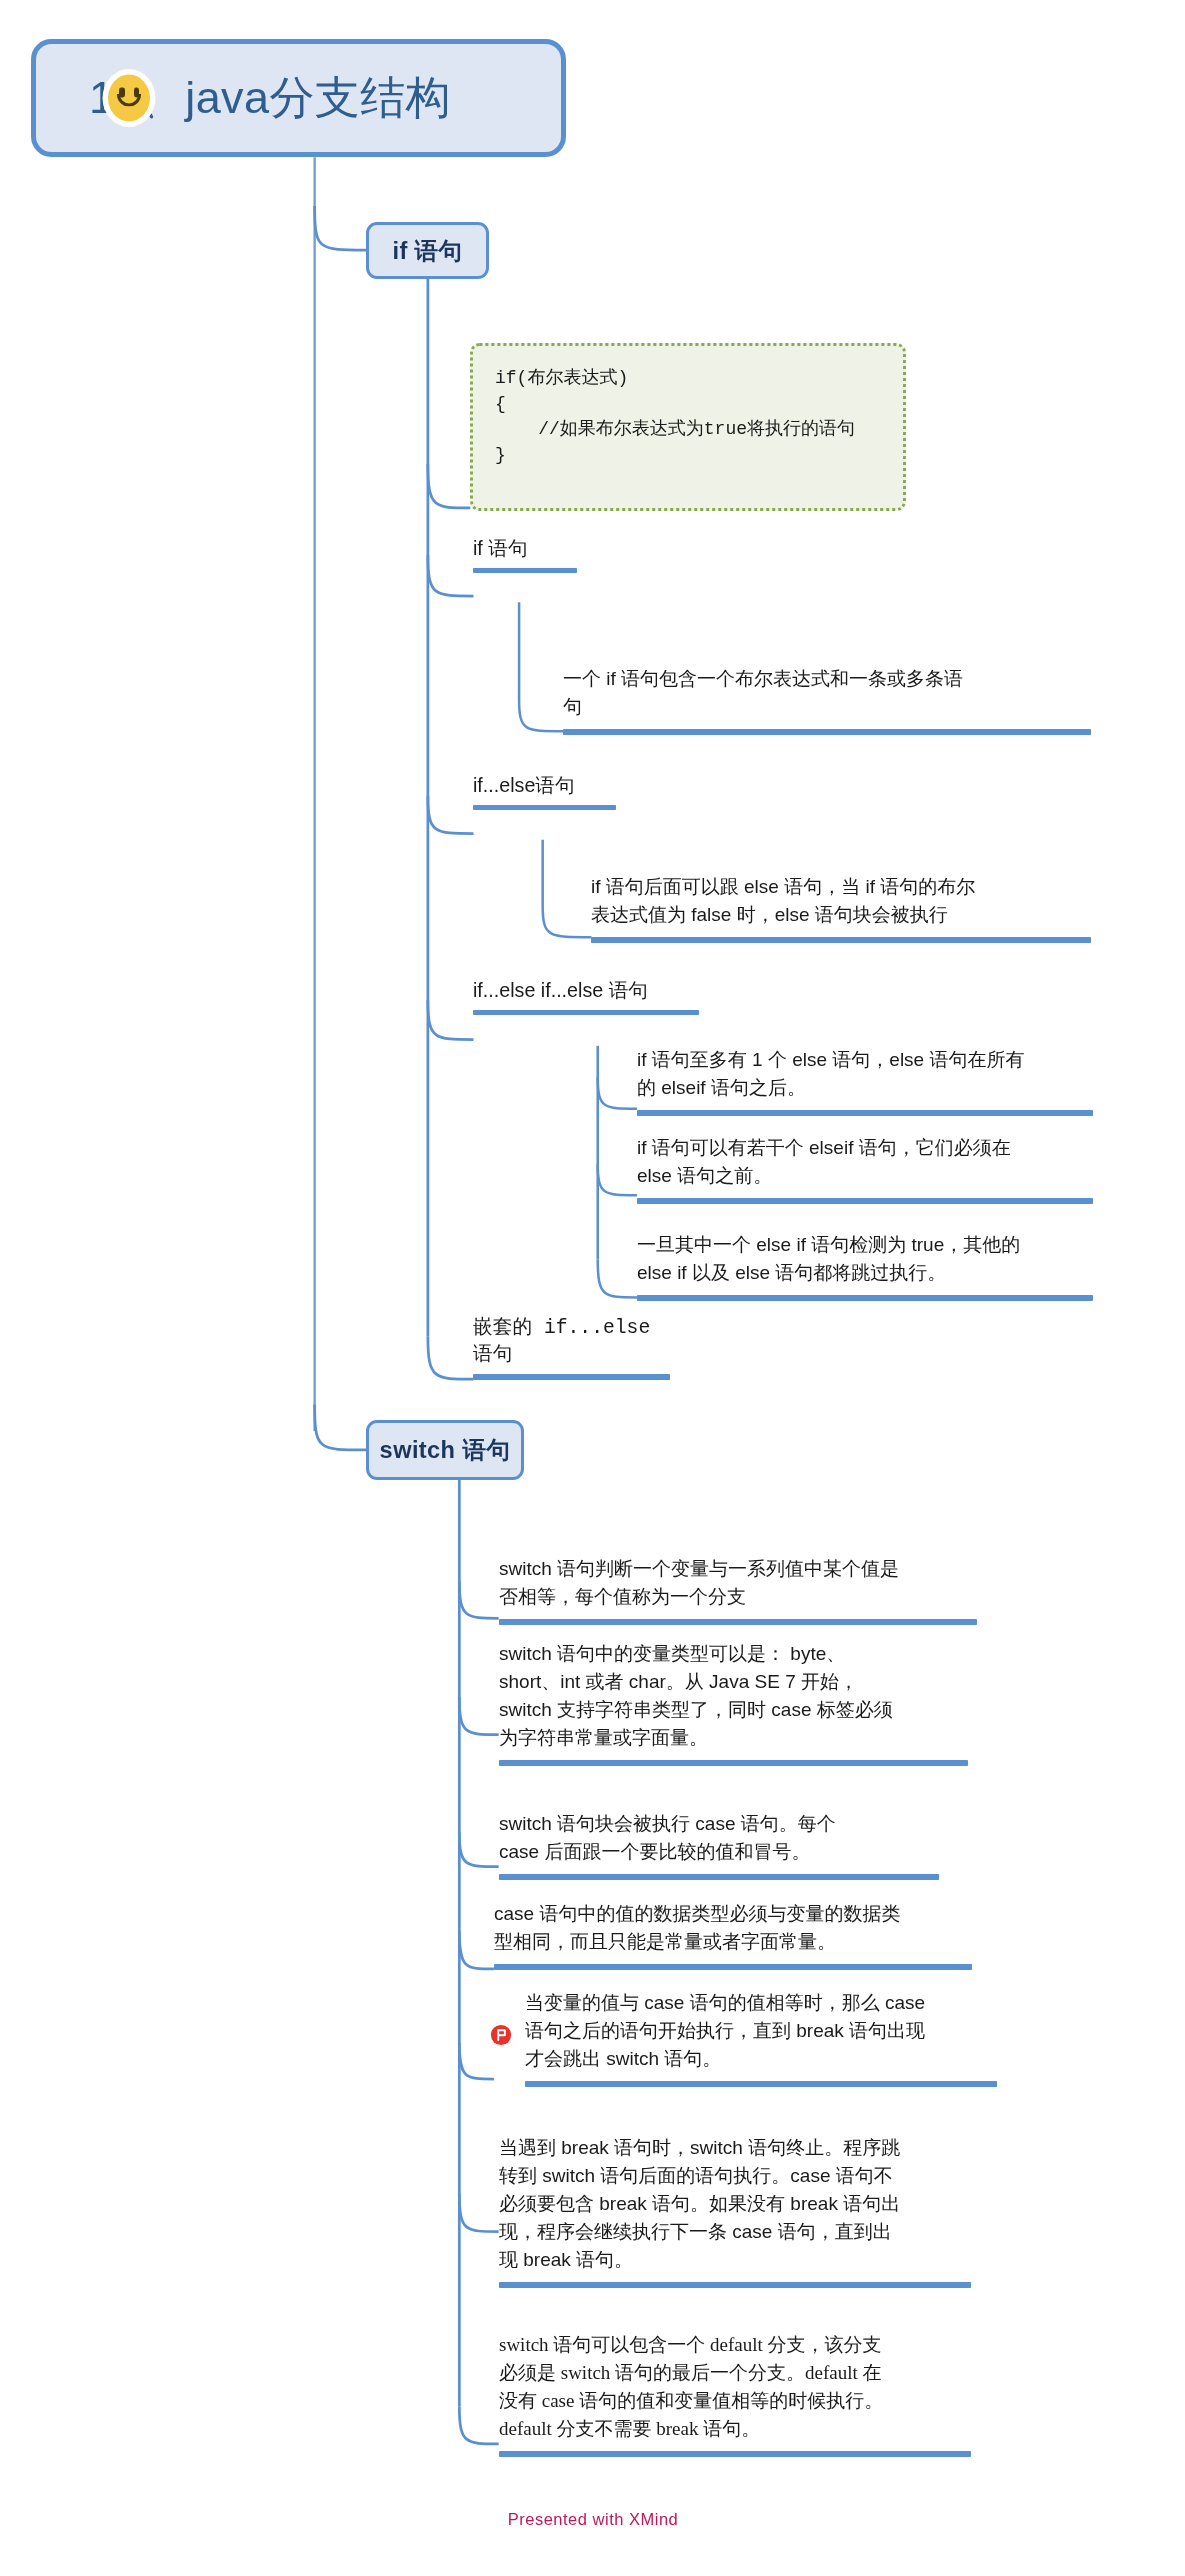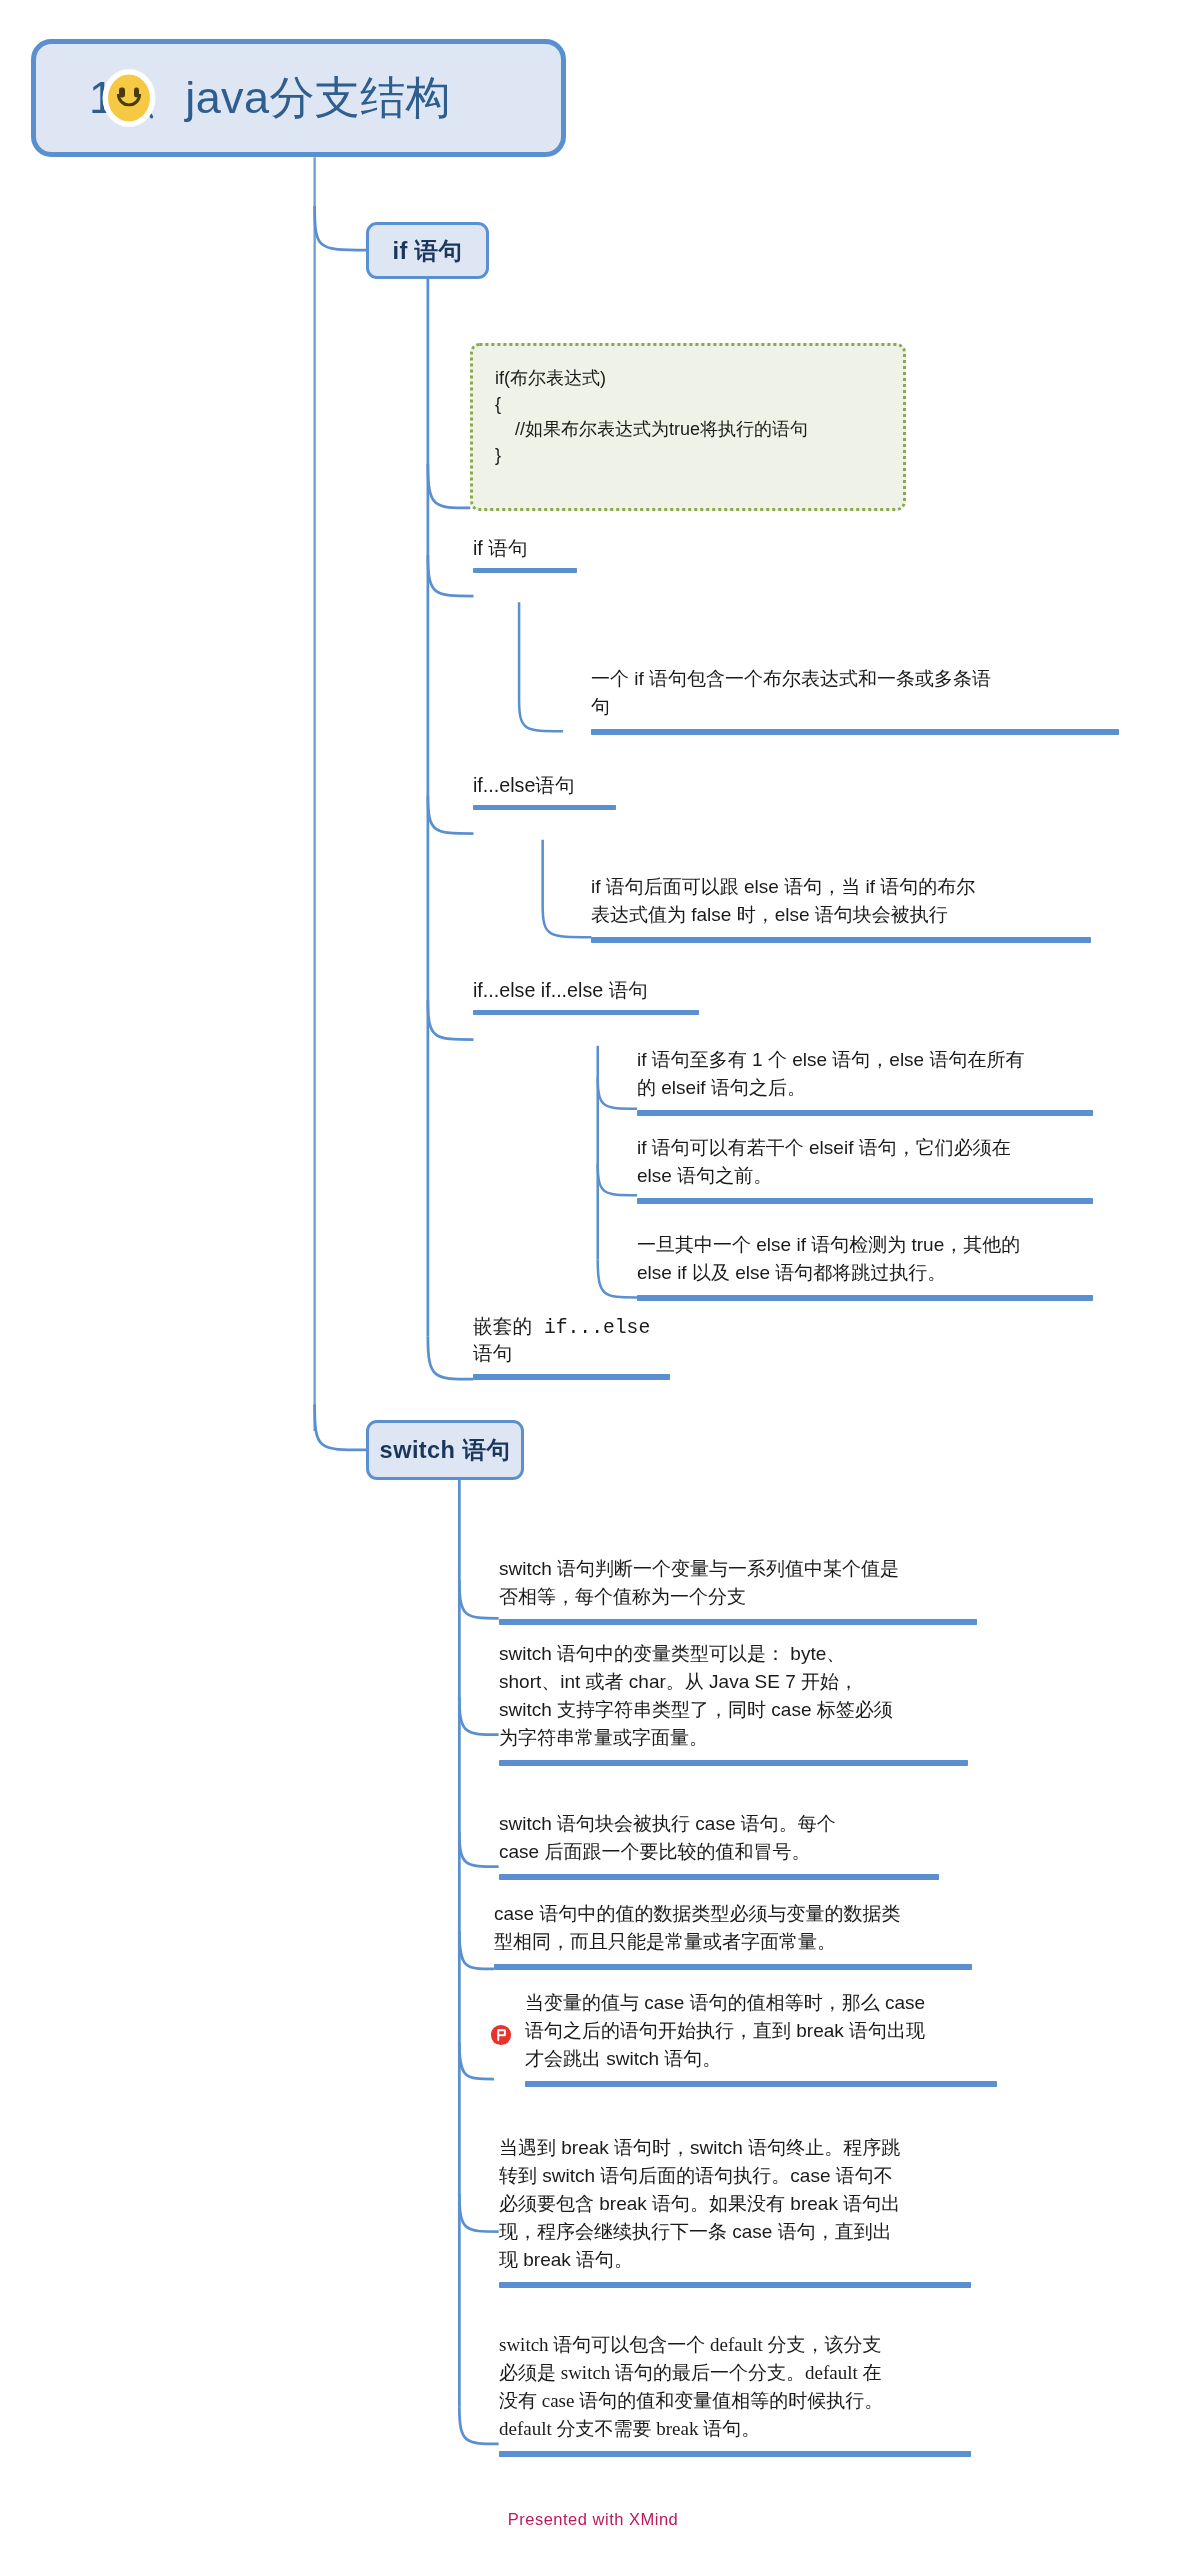--- a/index.html
+++ b/index.html
@@ -102,21 +102,21 @@
     left: 470px; top: 343px;
     width: 436px; height: 168px;
     background: #eff3e7;
     border: 3.1px dotted #8ba84f;
     border-radius: 9.4px;
     padding: 20.4px 0 0 22px;
     z-index: 4;
   }
   .code-box pre {
     margin: 0;
-    font-family: Liberation Sans, sans-serif;
+    font-family: Liberation Mono, monospace;
     font-size: 18px;
     line-height: 1.42;
     color: #1a1a1a;
     white-space: pre;
   }
 
   
   .topic {
     position: absolute;
     z-index: 4;
@@ -241,21 +241,21 @@
   <div class="topic lvl2" style="left:473px; top:977px; width:226px;">
     <span class="txt">if...else if...else 语句</span>
     <span class="rule"></span>
   </div>
 
   <div class="topic lvl2" style="left:473px; top:1315px; width:197px;font-family:Liberation Mono, monospace;">
     <span class="txt">嵌套的 if...else 语句</span>
     <span class="rule"></span>
   </div>
 
-  <div class="topic lvl3" style="left:563px; top:665px; width:528px;margin-left:28px;">
+  <div class="topic lvl3" style="left:563px; top:665px; width:528px;">
     <span class="txt">一个 if 语句包含一个布尔表达式和一条或多条语
 句</span>
     <span class="rule"></span>
   </div>
 
   <div class="topic lvl3" style="left:591px; top:873px; width:500px;">
     <span class="txt">if 语句后面可以跟 else 语句，当 if 语句的布尔
 表达式值为 false 时，else 语句块会被执行</span>
     <span class="rule"></span>
   </div>

